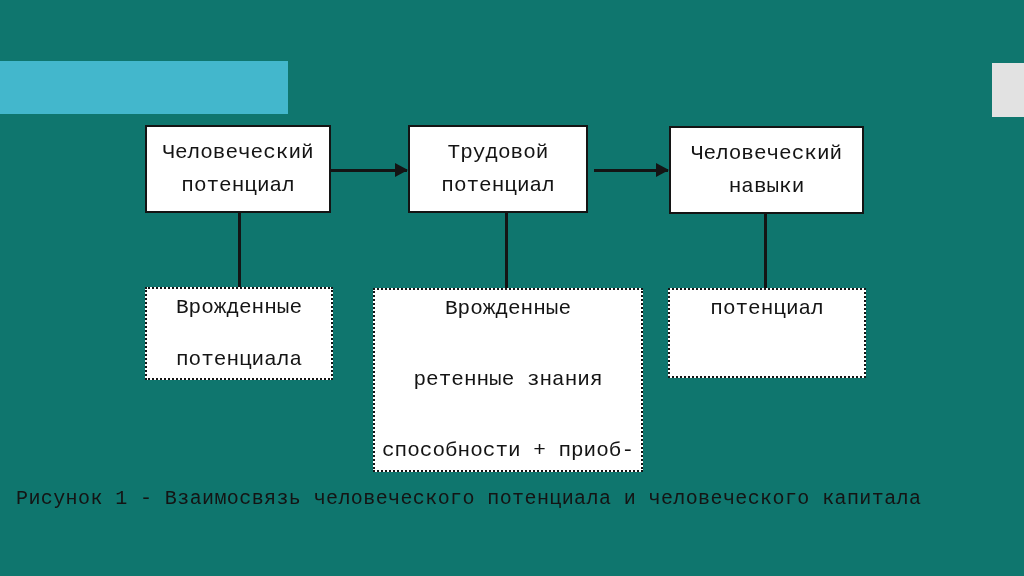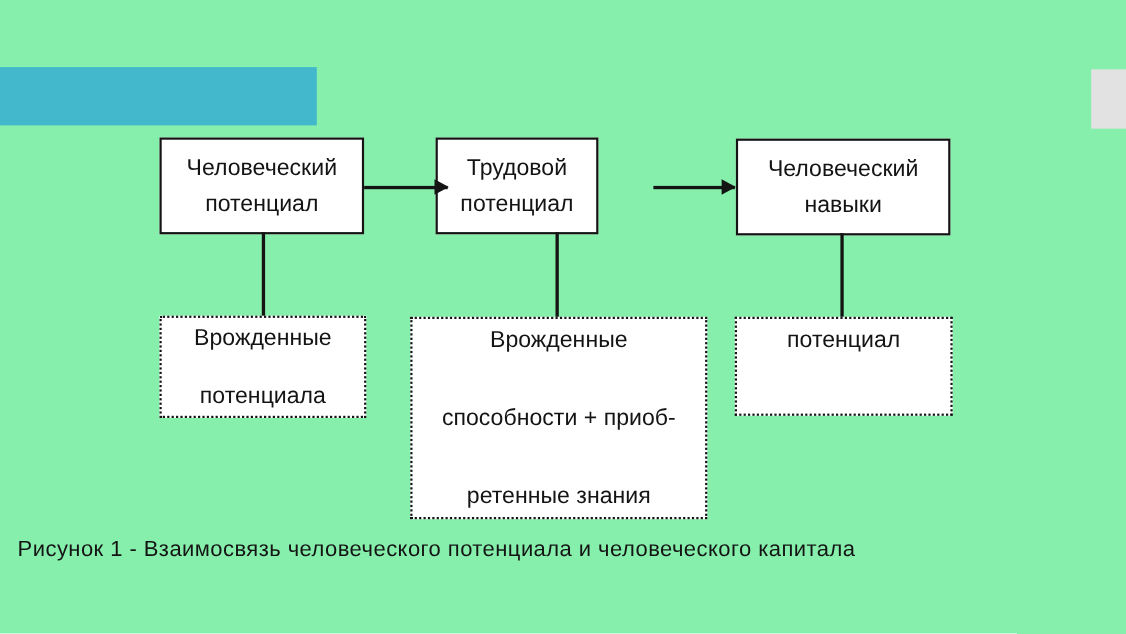--- a/index.html
+++ b/index.html
@@ -1,21 +1,21 @@
 <!DOCTYPE html>
 <html style="--teal: #43B7CC; --gray: #E2E2E2; --line: #141414;"><head>
 <meta charset="utf-8">
 <style>
   html, body { margin: 0; padding: 0; background: #ffffff; }
   .canvas {
     position: relative;
     width: 1024px;
     height: 576px;
-    background: #86efac;
-    font-family: Liberation Sans, sans-serif;
+    background: #0f766e;
+    font-family: Liberation Mono, monospace;
     color: #141414;
     overflow: hidden;
   }
   .accent-bar { position: absolute; }
   .teal-bar  { left: 0;    top: 61px; width: 288px; height: 53px; background: var(--teal, #43B7CC); }
   .gray-bar  { left: 992px; top: 63px; width: 32px; height: 54px; background: var(--gray, #E2E2E2); }
 
   .sbox {
     position: absolute;
     box-sizing: border-box;
@@ -36,21 +36,21 @@
     background: #ffffff;
     display: flex;
     flex-direction: column;
     justify-content: space-between;
     align-items: center;
     text-align: center;
     font-size: 21px;
     line-height: 37px;
   }
   .box-a { left: 145px; top: 125px; width: 186px; height: 88px; }
-  .box-b { left: 396px; top: 125px; width: 148px; height: 88px; }
+  .box-b { left: 408px; top: 125px; width: 180px; height: 88px; }
   .box-c { left: 669px; top: 126px; width: 195px; height: 88px; }
 
   .dbox-a { left: 145px; top: 287px; width: 188px; height: 93px; }
   .dbox-b { left: 373px; top: 288px; width: 270px; height: 184px; line-height: 38px; }
   .dbox-c { left: 668px; top: 288px; width: 198px; height: 90px; }
 
   .arrow {
     position: absolute;
     height: 3px;
     background: var(--line, #141414);
@@ -116,22 +116,22 @@
   <div class="vline vline-a"></div>
   <div class="vline vline-b"></div>
   <div class="vline vline-c"></div>
 
   <div class="dbox dbox-a">
     <div>Врожденные</div>
     <div>потенциала</div>
   </div>
   <div class="dbox dbox-b">
     <div>Врожденные</div>
+    <div>ретенные знания</div>
     <div>способности + приоб-</div>
-    <div>ретенные знания</div>
   </div>
   <div class="dbox dbox-c">
     <div>потенциал</div>
   </div>
 
   <div class="caption">Рисунок 1 - Взаимосвязь человеческого потенциала и человеческого капитала</div>
 
 </div>
 
 </body></html>

